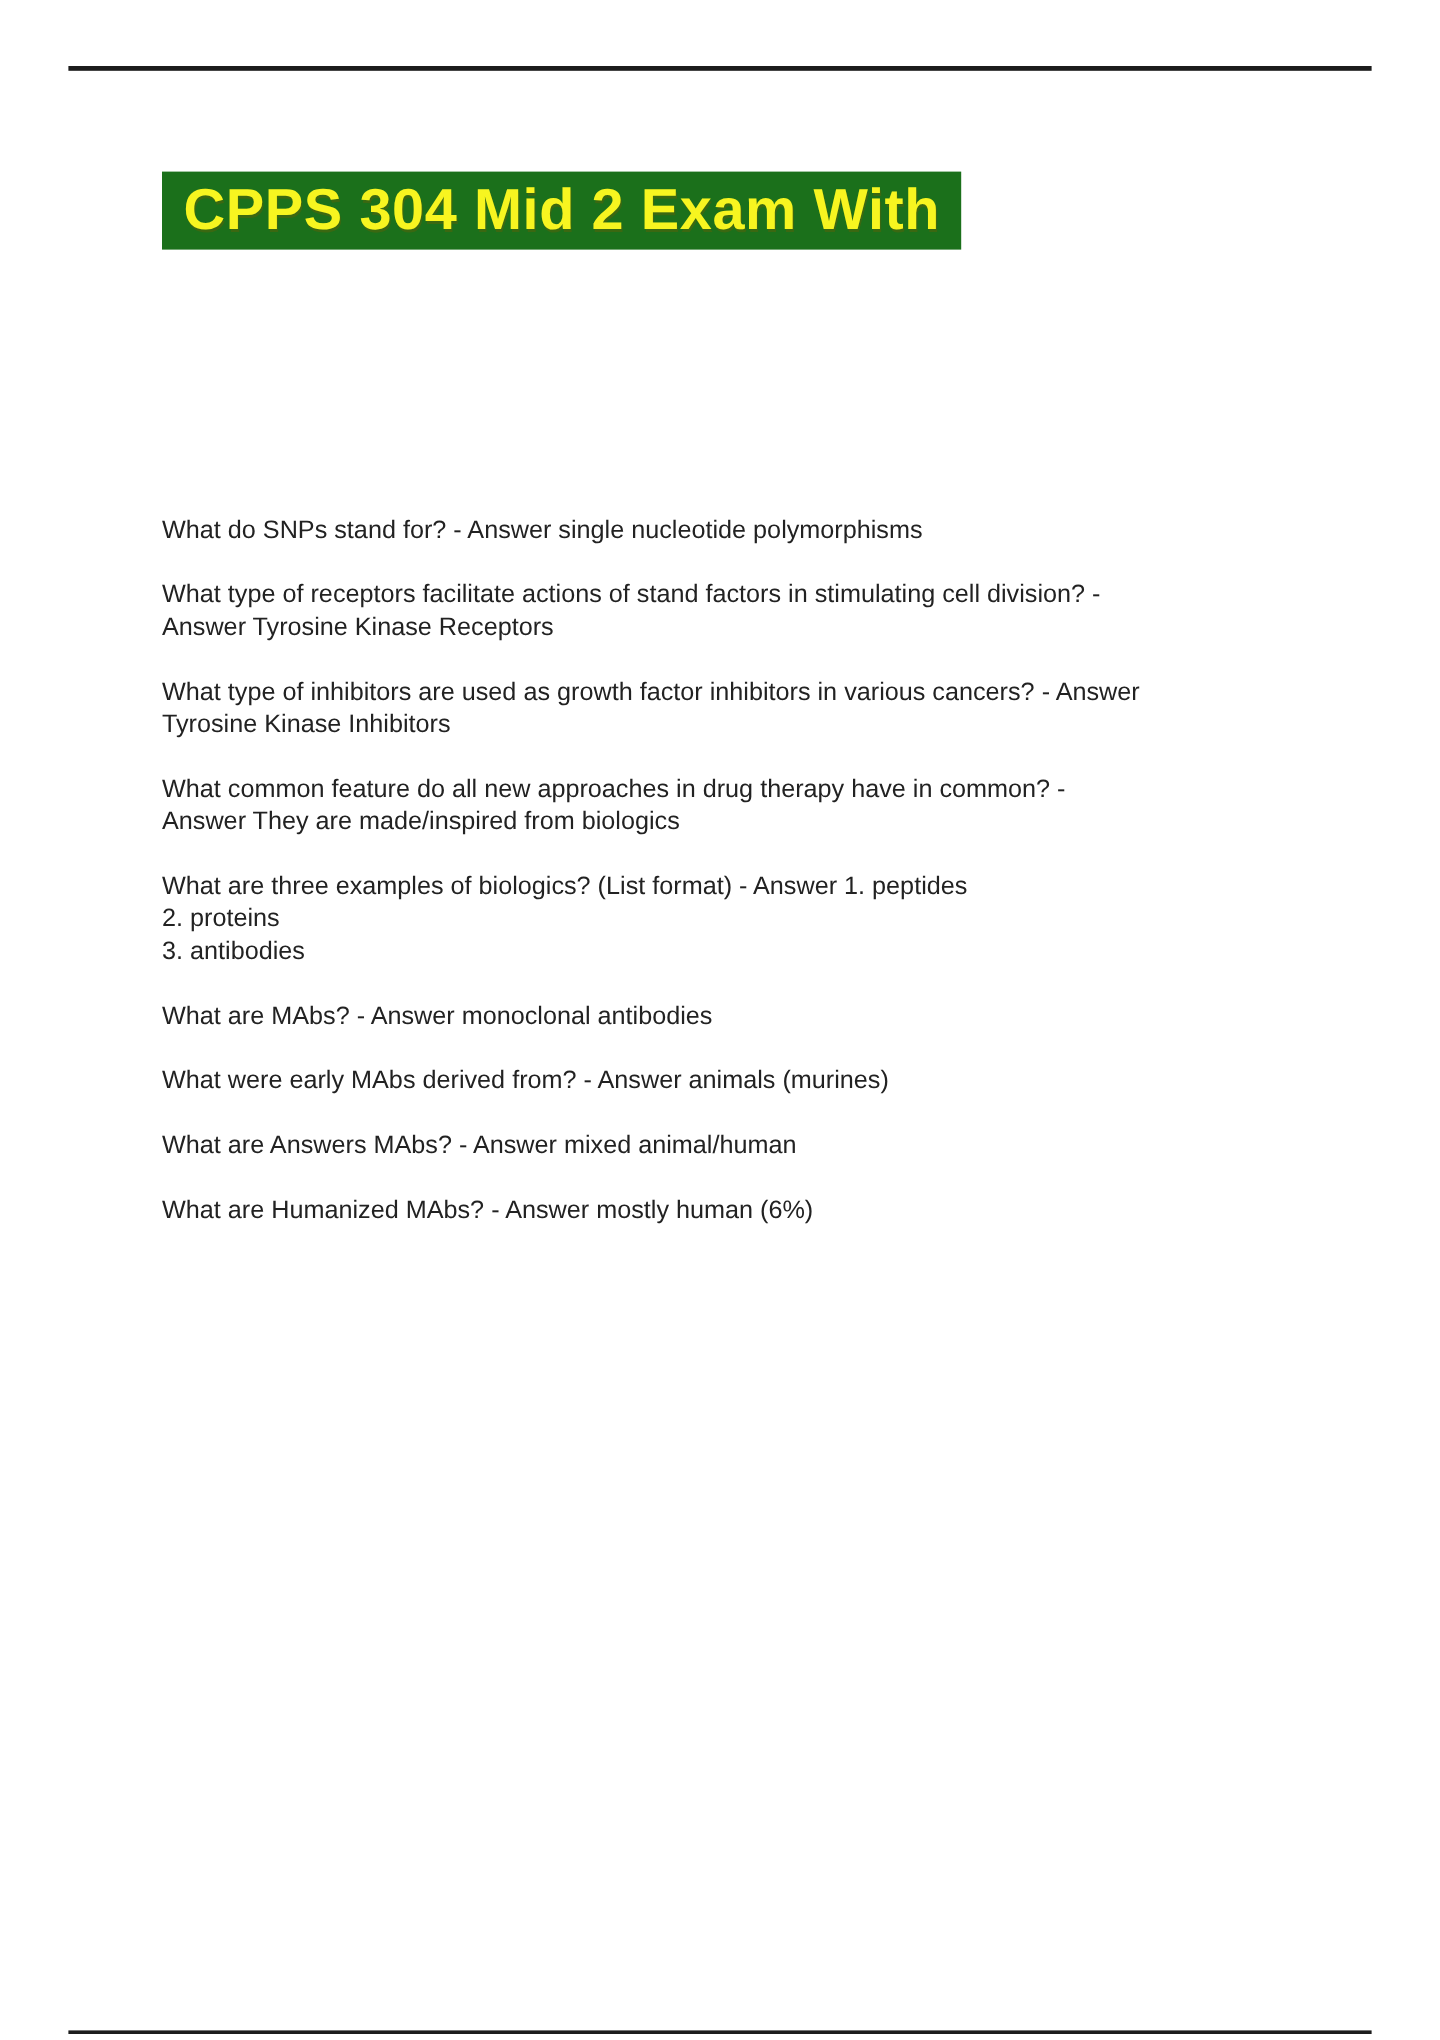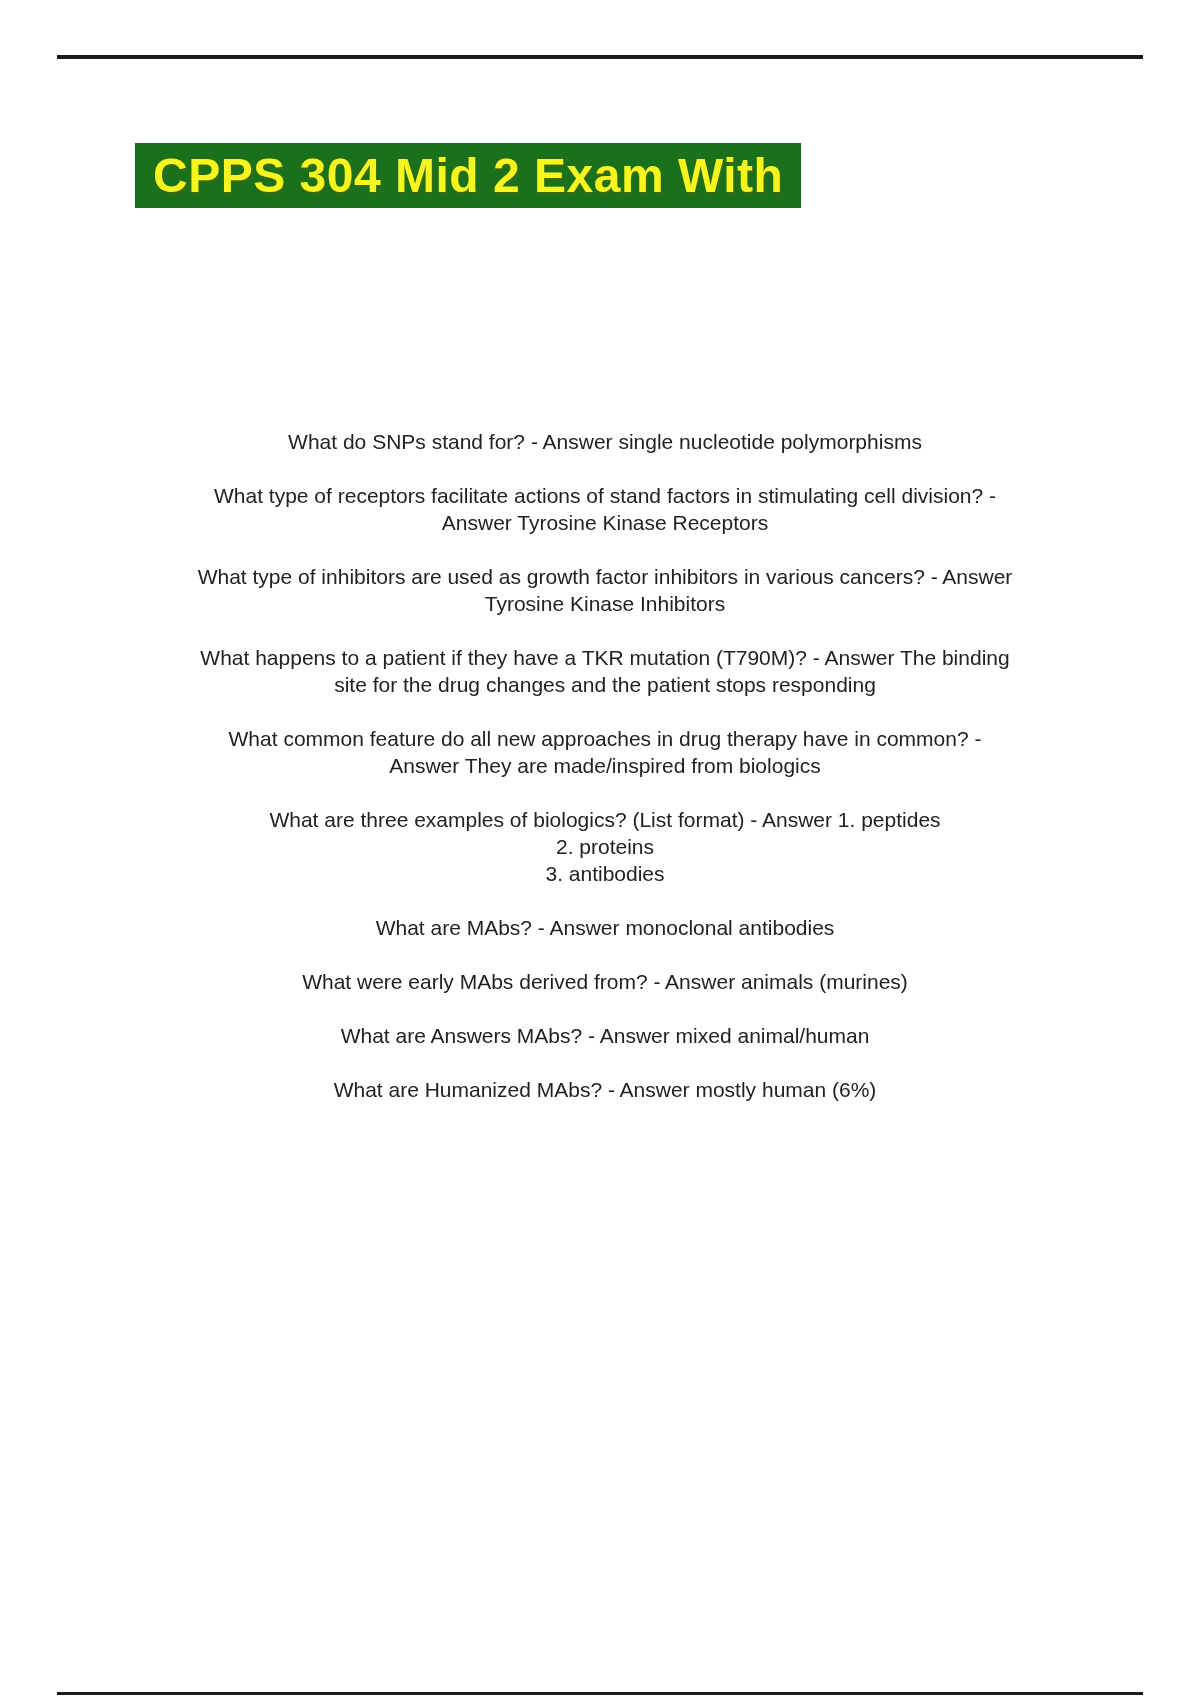--- a/index.html
+++ b/index.html
@@ -43,21 +43,20 @@
     padding: 9px 18px 8px 18px;
     white-space: nowrap;
     text-shadow: 1px 2px 0 rgba(120, 90, 0, 0.35);
   }
 
   .content {
     position: absolute;
     left: 135px;
     top: 428px;
     width: 940px;
-    text-align: center;
   }
   .content p {
     margin: 0 0 27px 0;
     font-size: 21px;
     line-height: 27px;
     color: var(--text_color, #222222);
     white-space: pre;
   }
 </style>
 </head>
@@ -70,22 +69,20 @@
   <div class="title-wrap">
     <div><span class="title-line">CPPS 304 Mid 2 Exam With</span></div>
   </div>
 
   <div class="content">
     <p>What do SNPs stand for? - Answer single nucleotide polymorphisms</p>
     <p>What type of receptors facilitate actions of stand factors in stimulating cell division? -
 Answer Tyrosine Kinase Receptors</p>
     <p>What type of inhibitors are used as growth factor inhibitors in various cancers? - Answer
 Tyrosine Kinase Inhibitors</p>
-    <p>What happens to a patient if they have a TKR mutation (T790M)? - Answer The binding
-site for the drug changes and the patient stops responding</p>
     <p>What common feature do all new approaches in drug therapy have in common? -
 Answer They are made/inspired from biologics</p>
     <p>What are three examples of biologics? (List format) - Answer 1. peptides
 2. proteins
 3. antibodies</p>
     <p>What are MAbs? - Answer monoclonal antibodies</p>
     <p>What were early MAbs derived from? - Answer animals (murines)</p>
     <p>What are Answers MAbs? - Answer mixed animal/human</p>
     <p>What are Humanized MAbs? - Answer mostly human (6%)</p>
   </div>

